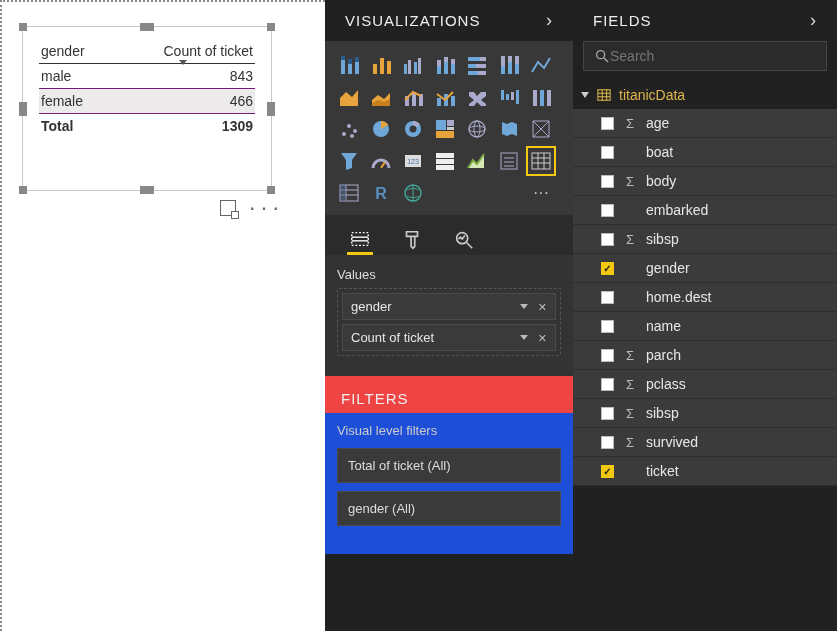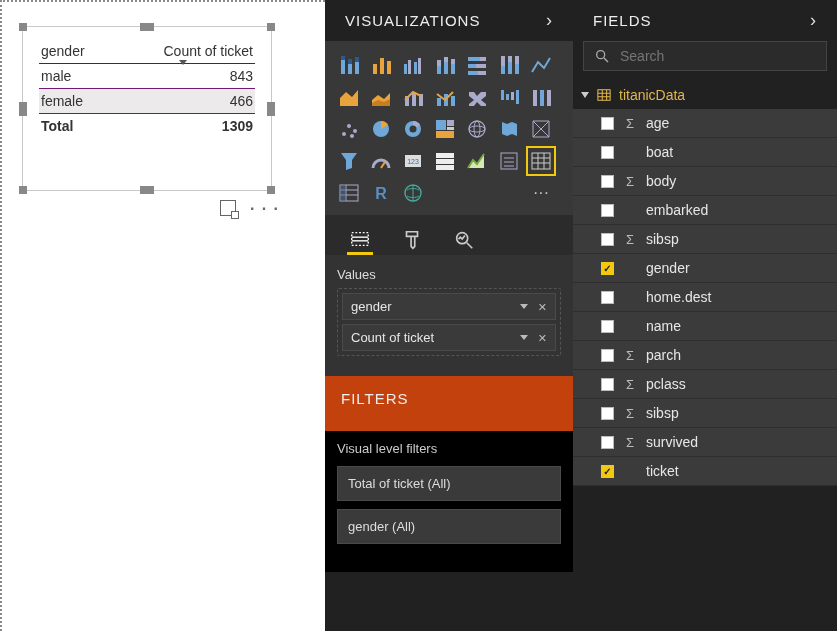--- a/index.html
+++ b/index.html
@@ -52,27 +52,27 @@
   .tabstrip svg { width:22px; height:22px; }
 
   .wells { background:#333; padding:8px 12px 20px; }
   .wells-label { font-size:13px; color:#ddd; margin:4px 0 6px;}
   .wellbox { border:1px dashed #555; border-radius:2px; padding:4px; display:flex; flex-direction:column; gap:4px;}
   .well { background:#3a3a3a; border:1px solid #4a4a4a; color:#e6e6e6; font-size:13px; padding:5px 8px; display:flex; align-items:center; justify-content:space-between; }
   .well .wact { display:flex; gap:10px; align-items:center; color:#bbb; }
   .well .wdrop{ width:0;height:0;border-left:4px solid transparent;border-right:4px solid transparent;border-top:5px solid #bbb;}
   .well .wx::before{content:"✕"; font-size:11px;}
 
-  .filters-hd { padding:14px 16px 24px; font-size:15px; letter-spacing:1px; background:#c2410c;}
-  .filters-body { background:#000000; padding:10px 12px 20px; }
+  .filters-hd { padding:14px 16px 6px; font-size:15px; letter-spacing:1px; background:#ef4444;}
+  .filters-body { background:#1d4ed8; padding:10px 12px 20px; }
   .filters-sub { font-size:13px; color:#ccc; margin-bottom:10px;}
   .filter-card { background:#3a3a3a; border:1px solid #4a4a4a; color:#ddd; font-size:13px; padding:9px 10px; margin-bottom:8px;}
 
   
-  .search { margin:0 10px 8px; background:#2b2b2b; border:1px solid #444; display:flex; align-items:center; gap:10px; padding:6px 10px; color:#aaa; font-size:14px;}
+  .search { margin:0 10px 8px; background:#2b2b2b; border:1px solid #444; display:flex; align-items:center; padding:6px 10px; color:#aaa; font-size:14px;}
   .search svg{ width:16px;height:16px; }
   .tree { padding: 2px 0; font-size:14px; }
   .tree-table { display:flex; align-items:center; gap:8px; padding:6px 8px; color:#e0b64e; }
   .tree-table .tri { width:0;height:0;border-left:4px solid transparent;border-right:4px solid transparent;border-top:6px solid #ccc; }
   .tree-table .tblicon{ width:14px;height:14px; }
   .fieldlist { display:flex; flex-direction:column; }
   .frow { display:flex; align-items:center; gap:10px; background:#3b3b3b; border-bottom:1px solid #2e2e2e; padding:6px 8px 6px 28px; color:#e6e6e6; }
   .frow .cb { width:13px; height:13px; border:1px solid #bbb; background:#fff; display:inline-flex; align-items:center; justify-content:center; font-size:10px; color:#333;}
   .frow .cb.checked { background:#f2c811; border-color:#f2c811; }
   .frow .cb.checked::after{content:"✓"; color:#222; font-weight:bold;}

